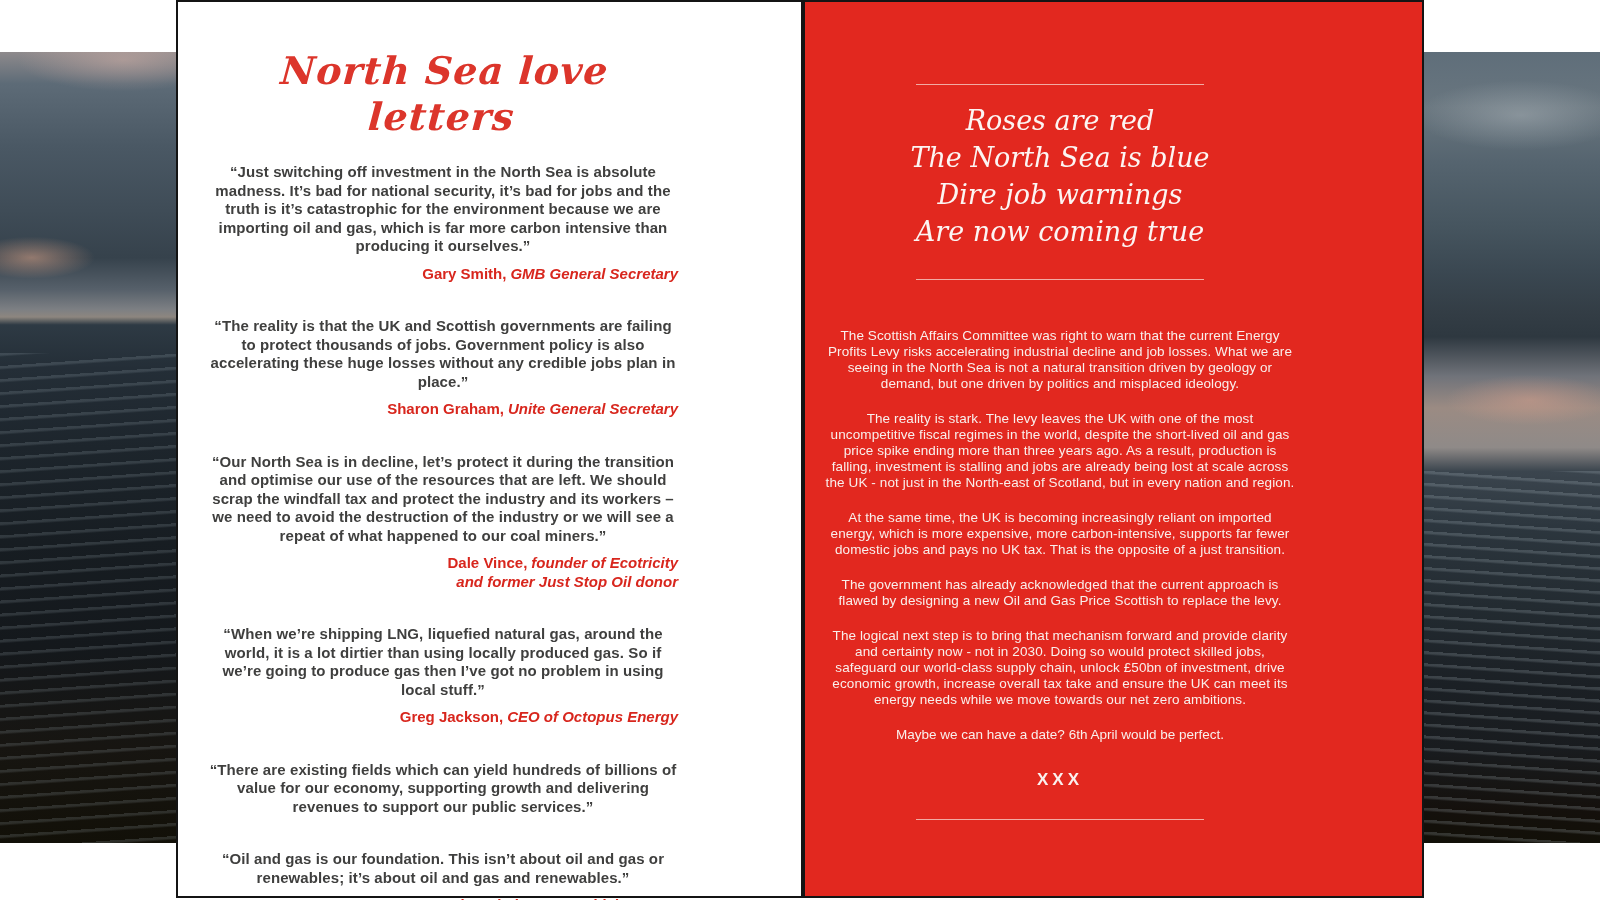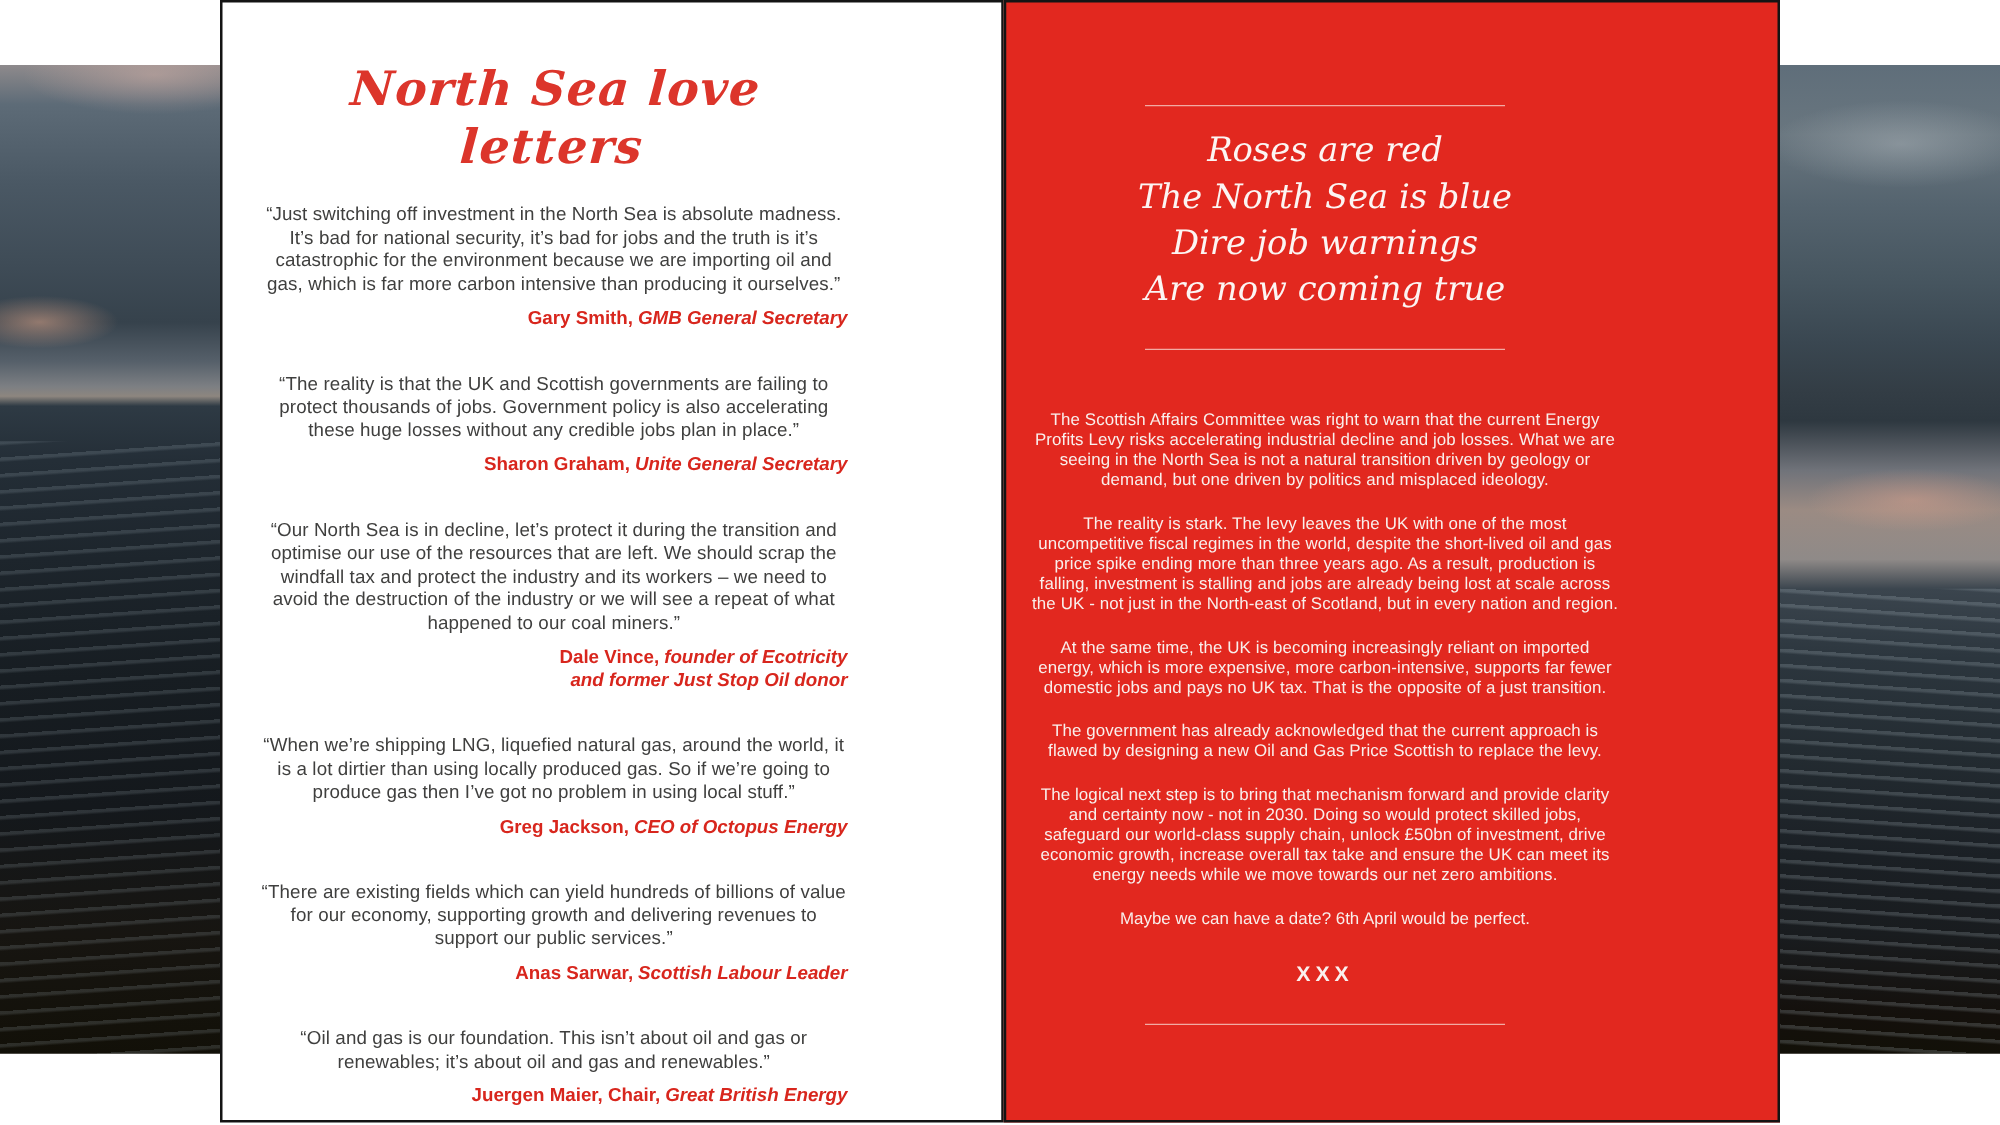--- a/index.html
+++ b/index.html
@@ -51,21 +51,21 @@
   .content-col{width:470px;text-align:center;}
   
   .script-title{
     font-family:"DejaVu Serif",serif;font-style:italic;font-weight:bold;
     font-size:38px;line-height:1.2;color:#dc352b;
     transform:skewX(-4deg);letter-spacing:1px;margin:0 0 24px 0;
   }
   .quote-block{margin-bottom:34px;}
   .quote-text{
     color:#3f3f3e;font-size:15px;line-height:18.5px;
-    font-weight:400;margin:0 0 9px 0;letter-spacing:0.1px;
+    font-weight:700;margin:0 0 9px 0;letter-spacing:0.1px;
   }
   .attr{font-size:15px;line-height:18.5px;color:#d8261d;font-weight:bold;text-align:right;}
   .attr-name{margin-right:4px;}
   .attr-role{font-style:italic;}
   
   .rule{border:none;border-top:1px solid rgba(250,226,220,0.7);width:288px;margin:0 auto;}
   .rule-top{margin-top:82px;}
   .poem{
     font-family:"DejaVu Serif",serif;font-style:italic;
     font-size:27px;line-height:37px;color:#fcf5f3;
@@ -112,21 +112,20 @@
         </div>
       </div>
 
       <div class="quote-block">
         <p class="quote-text">“When we’re shipping LNG, liquefied natural gas, around the world, it is a lot dirtier than using locally produced gas. So if we’re going to produce gas then I’ve got no problem in using local stuff.”</p>
         <div class="attr"><span class="attr-name">Greg Jackson,</span><span class="attr-role">CEO of Octopus Energy</span></div>
       </div>
 
       <div class="quote-block">
         <p class="quote-text">“There are existing fields which can yield hundreds of billions of value for our economy, supporting growth and delivering revenues to support our public services.”</p>
-        <div class="attr"><span class="attr-name">Anas Sarwar,</span><span class="attr-role">Scottish Labour Leader</span></div>
       </div>
 
       <div class="quote-block">
         <p class="quote-text">“Oil and gas is our foundation. This isn’t about oil and gas or renewables; it’s about oil and gas and renewables.”</p>
         <div class="attr"><span class="attr-name">Juergen Maier, Chair,</span><span class="attr-role">Great British Energy</span></div>
       </div>
     </div>
   </div>
 
   <div class="card red-card">

